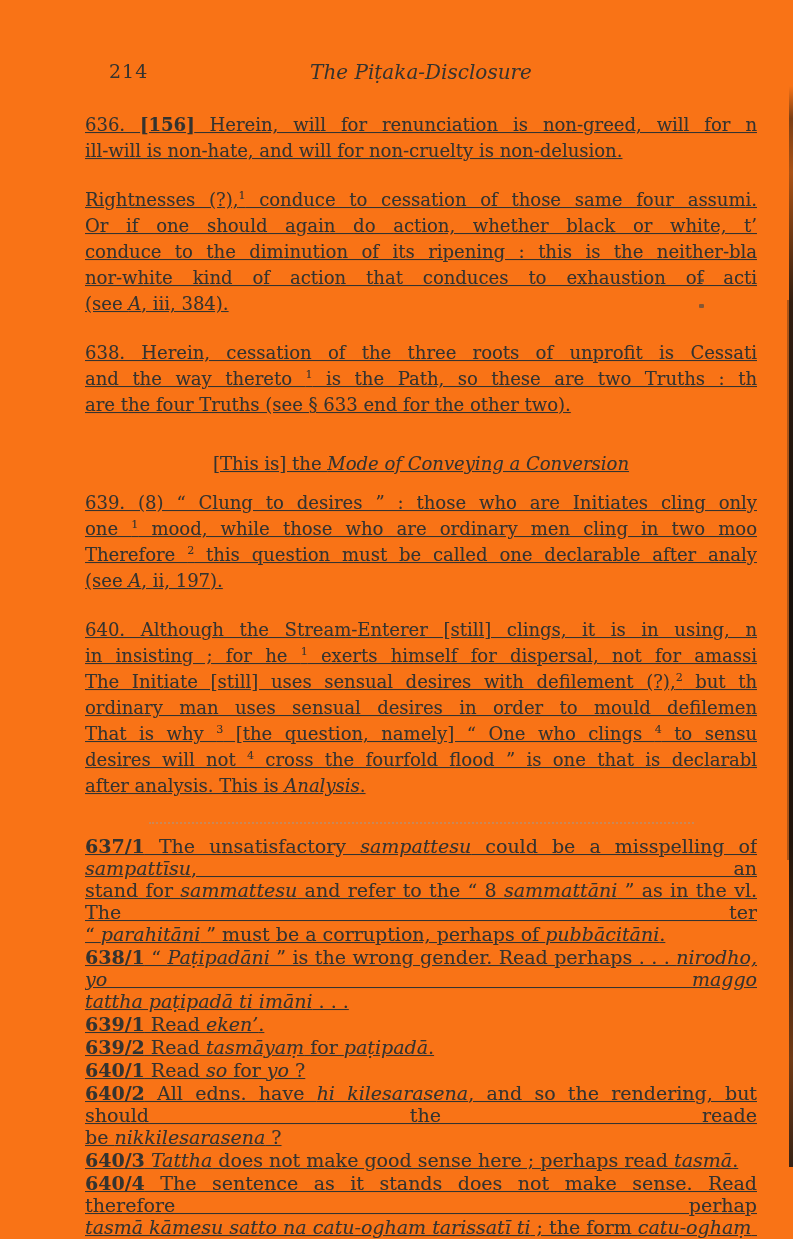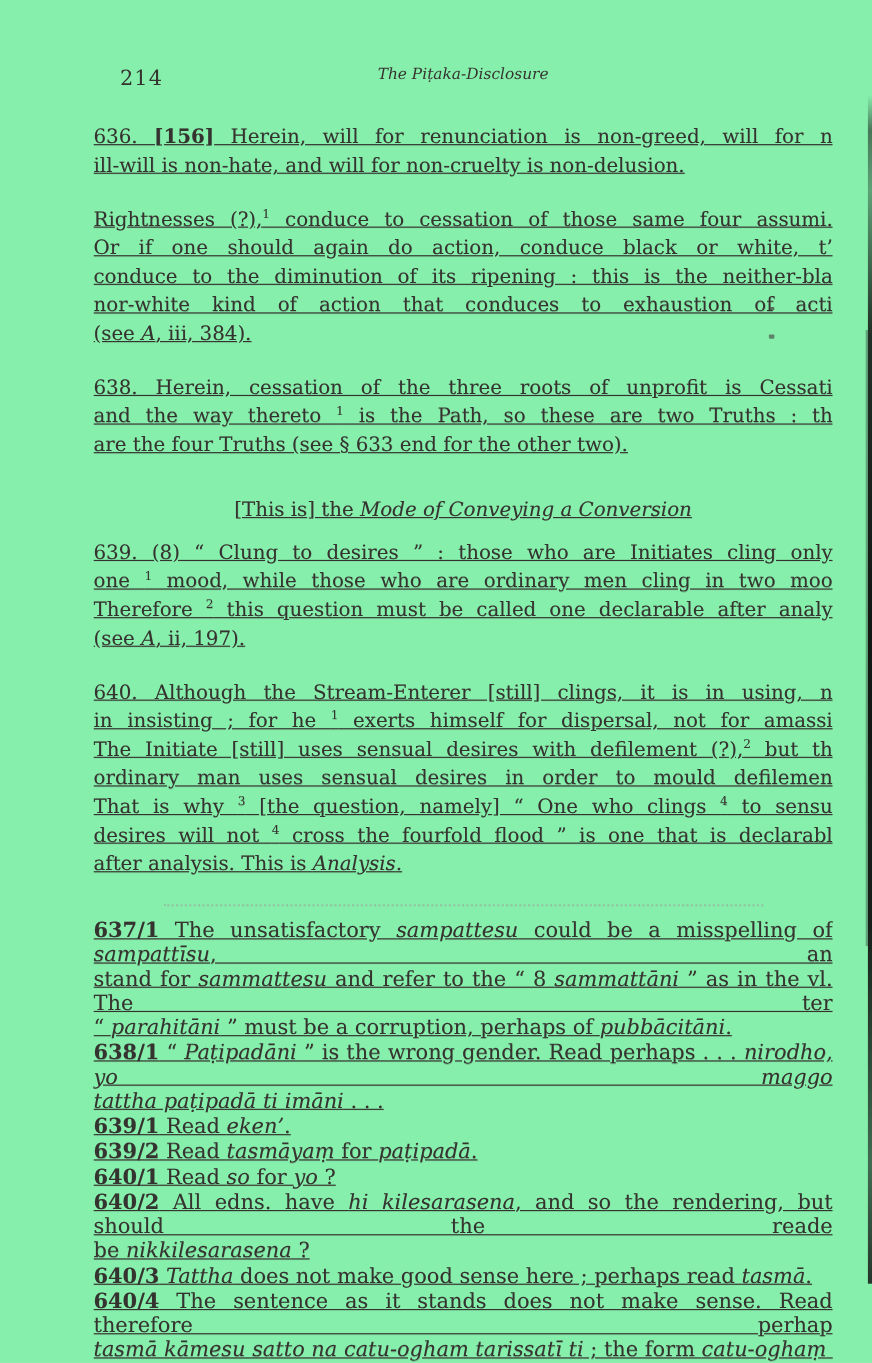--- a/index.html
+++ b/index.html
@@ -1,30 +1,30 @@
 <!DOCTYPE html>
 <html><head>
 <meta charset="utf-8">
 <style>
   html,body{margin:0;padding:0;background:#e8e8e6;}
   .page{
     position:relative;
     width:793px;height:1239px;
     margin:0 auto;
-    background:#86efac;
+    background:#f97316;
     overflow:hidden;
     font-family:"DejaVu Serif","Liberation Serif",serif;
     color:#35332f;
   }
   .content{
     position:absolute;left:85px;top:58px;width:672px;
   }
   .page-header{position:relative;height:28px;margin-bottom:26px;}
   .page-num{position:absolute;left:24px;top:2px;font-size:19px;letter-spacing:1px;}
-  .running-title{text-align:center;font-style:italic;font-size:14px;padding-top:2px;}
+  .running-title{text-align:center;font-style:italic;font-size:20px;padding-top:2px;}
   .body-text{font-size:18px;}
   .para{margin:0 0 23px 0;}
   .line{
     line-height:26px;min-height:26px;
     white-space:nowrap;overflow:hidden;
     text-shadow:0.3px 0.3px 0 rgba(70,66,60,.28);
     text-decoration:underline;
   }
   .line.fill{
     white-space:normal;
@@ -79,21 +79,21 @@
       <div class="running-title">The Piṭaka-Disclosure</div>
     </div>
 
     <div class="body-text">
         <div class="para paragraph">
           <div class="line fill">636. <b>[156]</b> Herein, will for renunciation is non-greed, will for n</div>
           <div class="line">ill-will is non-hate, and will for non-cruelty is non-delusion.</div>
         </div>
         <div class="para paragraph">
           <div class="line fill">Rightnesses (?),<sup>1</sup> conduce to cessation of those same four assumi.</div>
-          <div class="line fill">Or if one should again do action, conduce black or white, t’</div>
+          <div class="line fill">Or if one should again do action, whether black or white, t’</div>
           <div class="line fill">conduce to the diminution of its ripening :  this is the neither-bla</div>
           <div class="line fill">nor-white kind of action that conduces to exhaustion of acti</div>
           <div class="line">(see <i>A</i>, iii, 384).</div>
         </div>
         <div class="para paragraph">
           <div class="line fill">638. Herein, cessation of the three roots of unprofit is Cessati</div>
           <div class="line fill">and the way thereto <sup>1</sup> is the Path, so these are two Truths :  th</div>
           <div class="line">are the four Truths (see § 633 end for the other two).</div>
         </div>
         <div class="para heading">

